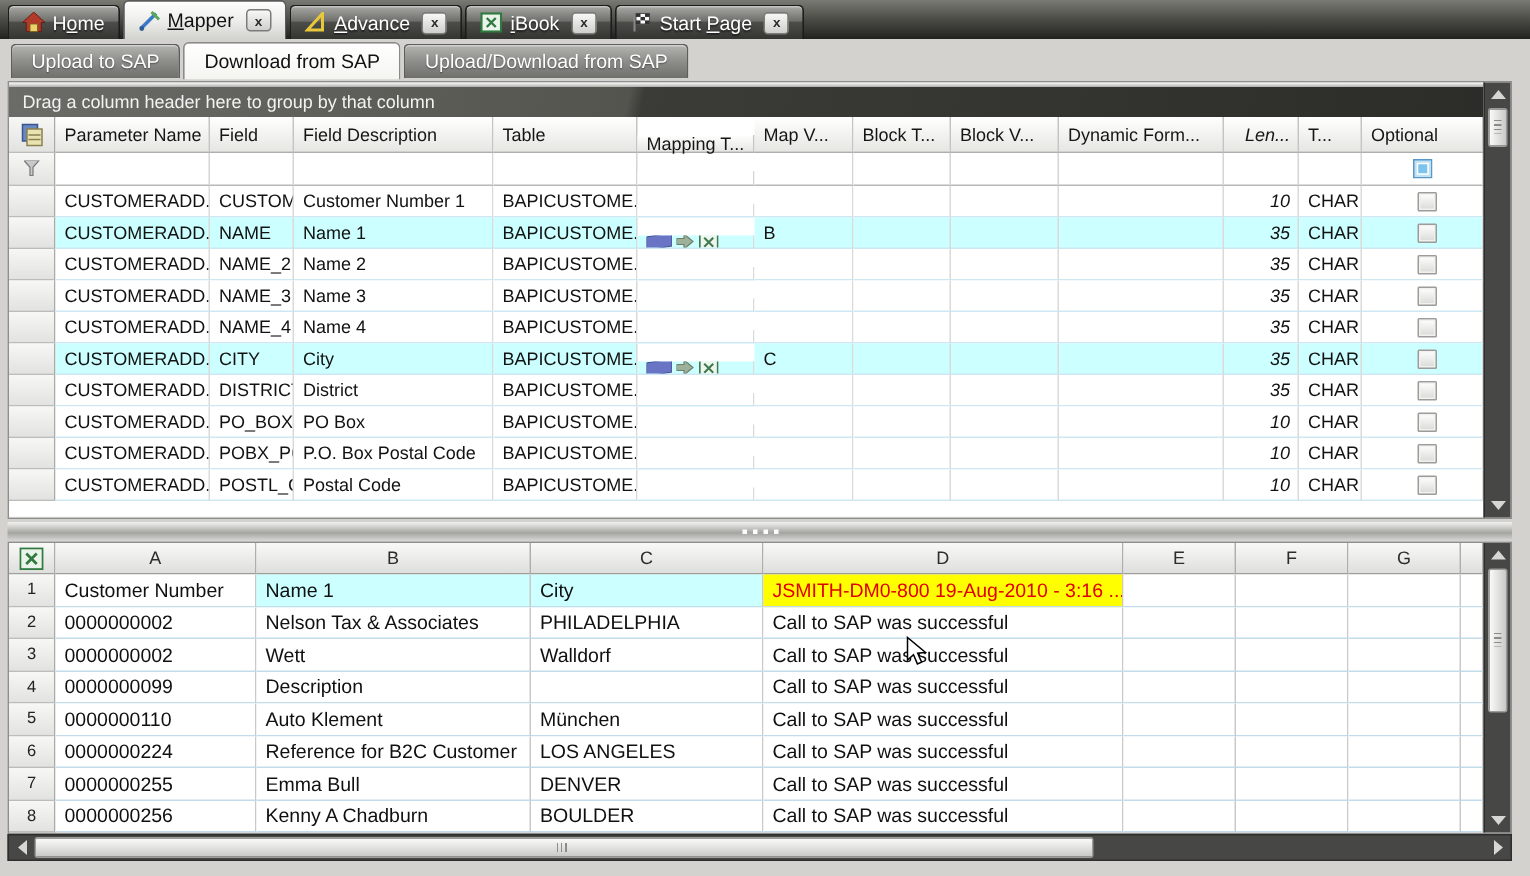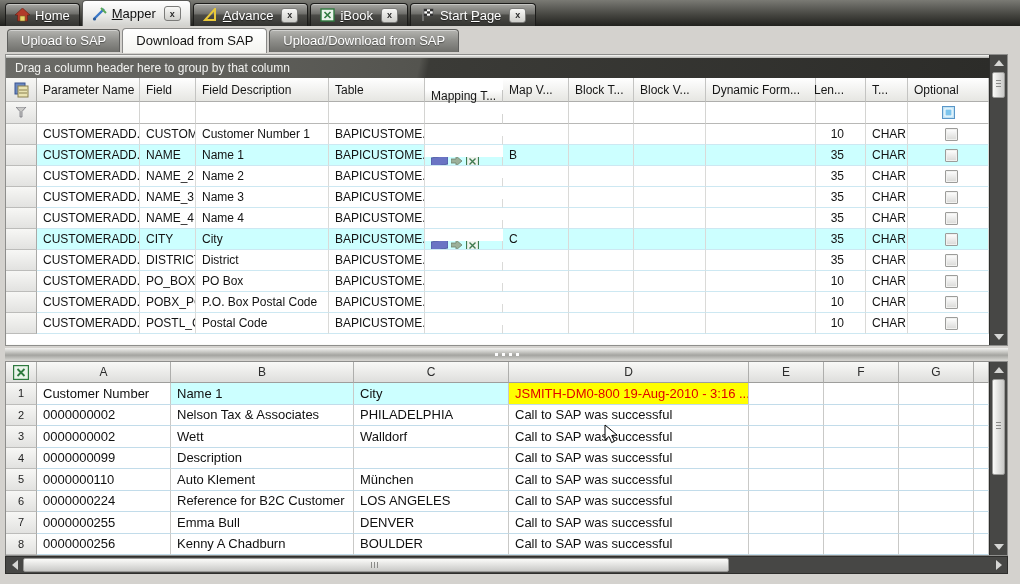--- a/index.html
+++ b/index.html
@@ -50,21 +50,21 @@
   .gbody { height:210px; overflow:hidden; }
   .grow { display:flex; height:21px; }
   .grow .cell { background:#fff; border-right:1px solid #dadad8; border-bottom:1px solid #cde8f2;
     font-size:12px; color:#121212; display:flex; align-items:center; padding-left:6px;
     white-space:nowrap; overflow:hidden; }
   .grow.hl .cell { background:#ccffff; }
   .cell.ind { background:linear-gradient(#f7f7f5,#e2e2e0) !important; border-right:1px solid #a9a9a7;
     border-bottom:1px solid #bcbcba; padding-left:0; justify-content:center; }
   .c-ind{width:31px;} .c-pn{width:103px;} .c-f{width:56px;} .c-fd{width:133px;} .c-tb{width:96px;}
   .c-mt{width:78px;margin-top:12px;} .c-mv{width:66px;} .c-bt{width:65px;} .c-bv{width:72px;} .c-df{width:110px;}
-  .c-ln{width:50px; justify-content:flex-end; padding-right:21px; padding-left:0;}
+  .c-ln{width:50px; justify-content:flex-end; padding-right:5px; padding-left:0;font-style:italic;}
   .c-ty{width:42px;} .c-op{flex:1; justify-content:center; padding-left:0;}
   .checkbox { width:13px; height:13px; border:1px solid #9c9c9a; background:linear-gradient(#ffffff,#d9d9d7);
     box-shadow:inset 0 0 0 1px #f1f1ef; border-radius:1px; }
   .mapicons { display:flex; align-items:center; gap:3px; }
 
   
   .vsb { width:18px; background:#474745; display:flex; flex-direction:column; border-left:1px solid #2e2e2c; }
   .sb-btn { height:16px; display:flex; align-items:center; justify-content:center; }
   .arr-up { width:0; height:0; border-left:5px solid transparent; border-right:5px solid transparent; border-bottom:6px solid #d6d6d4; }
   .arr-dn { width:0; height:0; border-left:5px solid transparent; border-right:5px solid transparent; border-top:6px solid #d6d6d4; }

